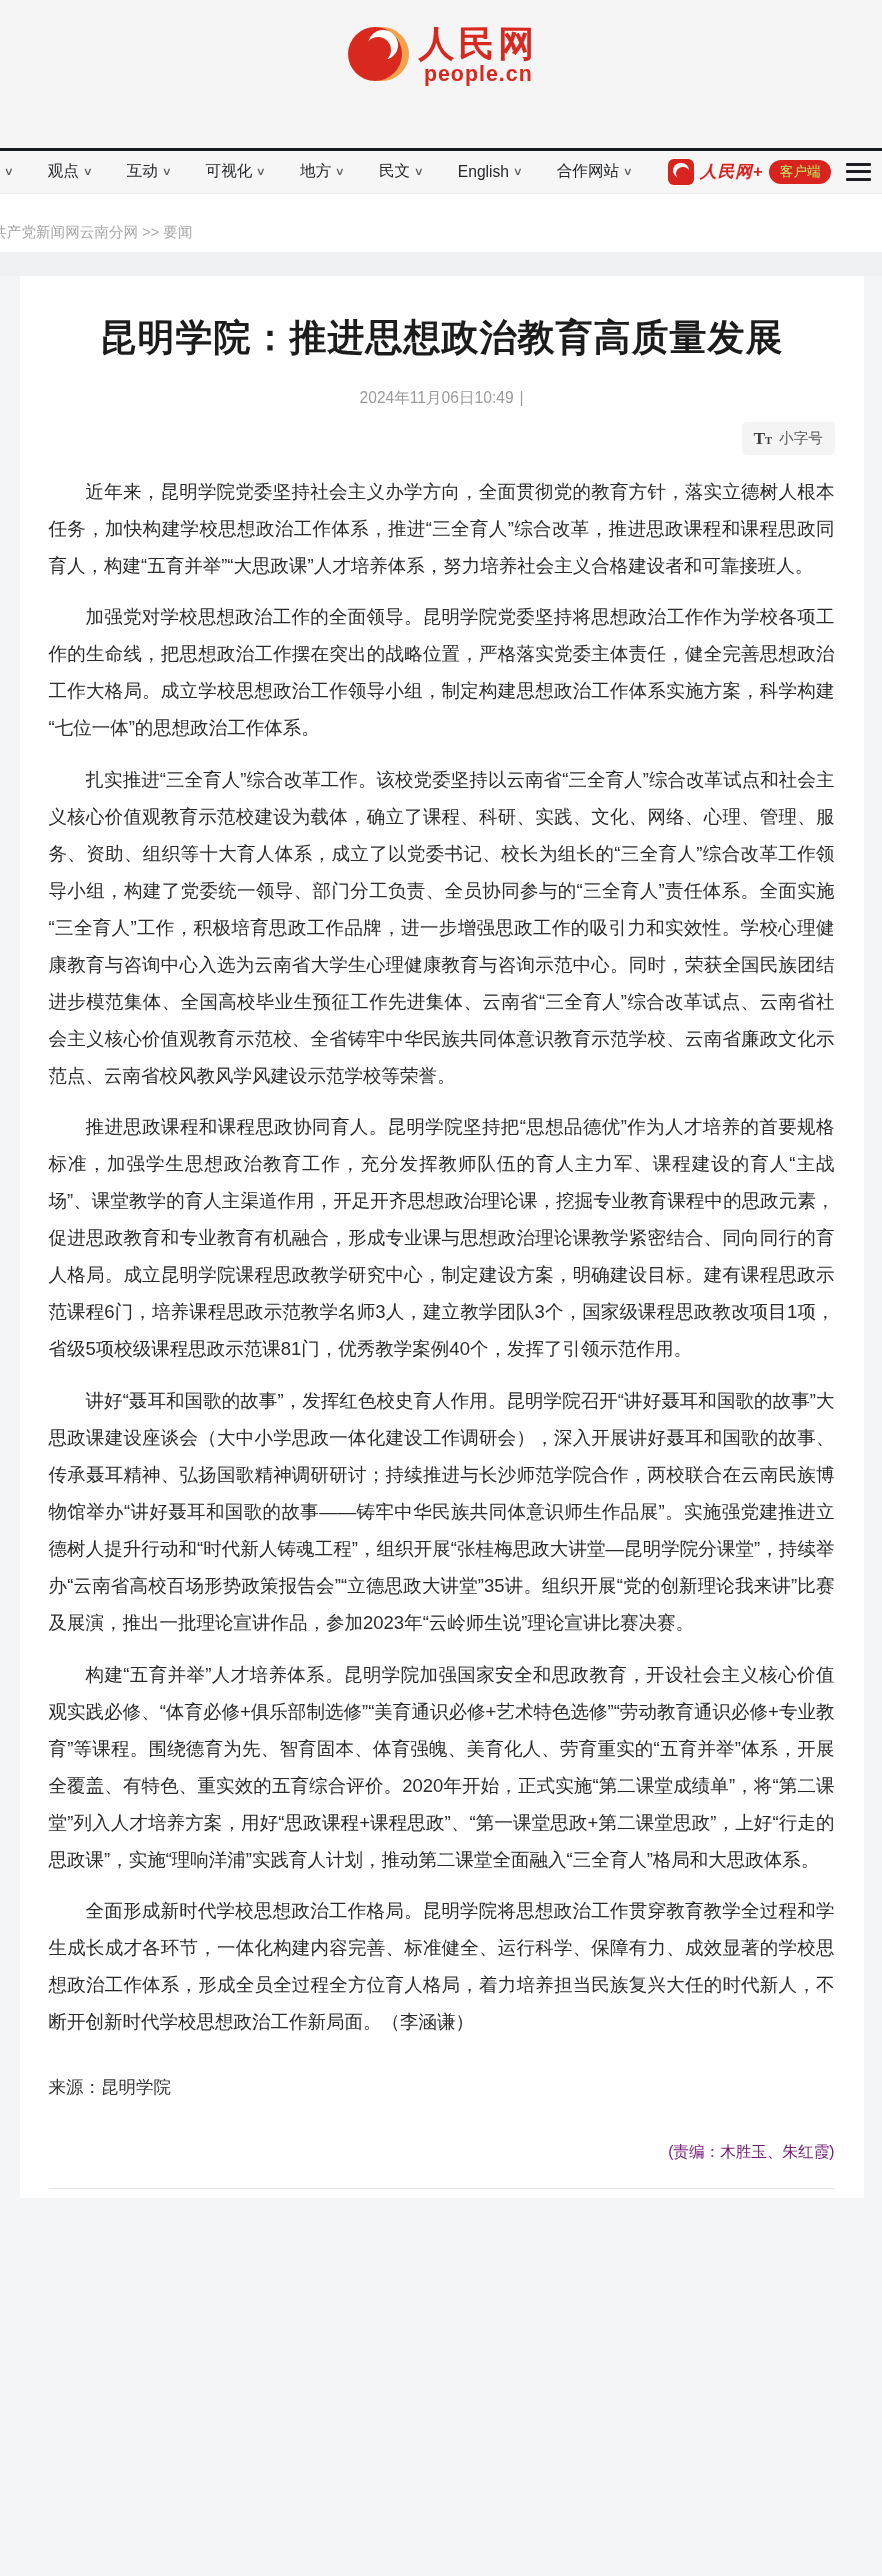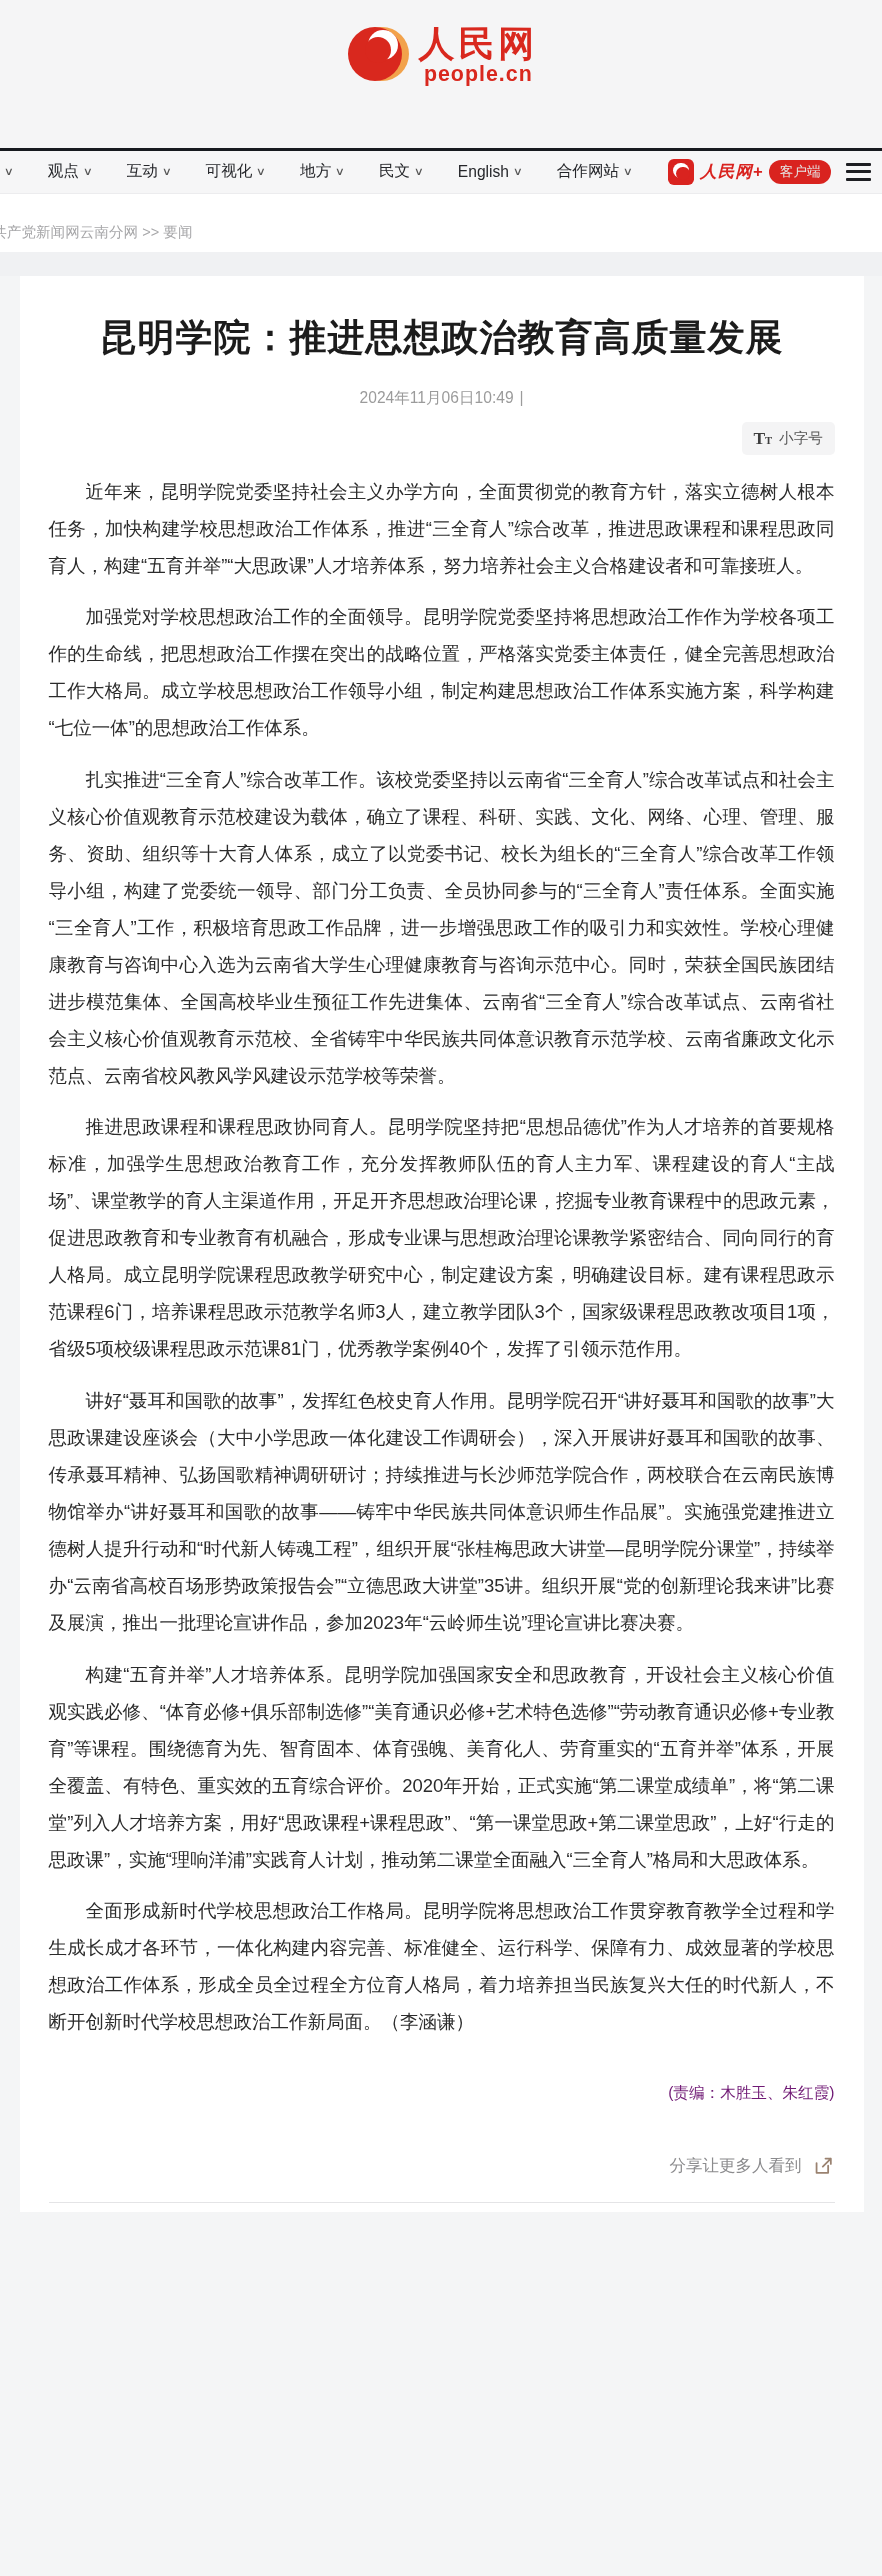--- a/index.html
+++ b/index.html
@@ -20,21 +20,21 @@
   .main-nav { height:43px; background:#f6f6f7; border-bottom:1px solid #ececee; display:flex; align-items:center; justify-content:space-between; padding-right:11.7px; }
   .nav-items { display:flex; align-items:center; gap:35px; overflow:hidden; white-space:nowrap; }
   .nav-item { display:flex; align-items:center; gap:4.9px; font-size:15.6px; color:#25262a; cursor:pointer; }
   .nav-item .chev { font-size:10.7px; color:#555; transform:scaleX(1.3); }
   .nav-right { display:flex; align-items:center; gap:15px; flex:0 0 auto; }
   .app-badge { display:flex; align-items:center; gap:5.8px; cursor:pointer; }
   .app-logo { width:26px; height:26px; background:#d9231f; border-radius:5.8px; position:relative; overflow:hidden; }
   .app-logo::before { content:""; position:absolute; width:15.6px; height:15.6px; border-radius:50%; background:#fff; left:4.9px; top:3.9px; }
   .app-logo::after  { content:""; position:absolute; width:13.6px; height:13.6px; border-radius:50%; background:#d9231f; left:7.8px; top:7.8px; }
   .app-brand { color:#d9231f; font-size:16.5px; font-weight:bold; font-style:italic; letter-spacing:1px; }
-  .app-pill { background:#d9231f; color:#e5e5e5; font-size:13.6px; padding:2.9px 10.7px; border-radius:12.7px; }
+  .app-pill { background:#d9231f; color:#bef264; font-size:13.6px; padding:2.9px 10.7px; border-radius:12.7px; }
   .hamburger { width:25px; display:flex; flex-direction:column; gap:4.9px; cursor:pointer; }
   .hamburger span { display:block; height:2.9px; background:#1d1e22; border-radius:1px; }
 
   
   .breadcrumb-bar { background:#ffffff; height:58px; display:flex; align-items:flex-end; padding:0 0 9.7px 0; overflow:hidden; }
   .breadcrumb { color:#a7a7a9; font-size:14.6px; margin-left:-7.8px; white-space:nowrap; }
   .gray-gap { height:24px; background:#f0f1f3; }
 
   
   .card { background:#ffffff; margin:0 19.5px; padding:25px 29px 5.8px 29px; }
@@ -167,28 +167,22 @@
 
         <p>推进思政课程和课程思政协同育人。昆明学院坚持把“思想品德优”作为人才培养的首要规格标准，加强学生思想政治教育工作，充分发挥教师队伍的育人主力军、课程建设的育人“主战场”、课堂教学的育人主渠道作用，开足开齐思想政治理论课，挖掘专业教育课程中的思政元素，促进思政教育和专业教育有机融合，形成专业课与思想政治理论课教学紧密结合、同向同行的育人格局。成立昆明学院课程思政教学研究中心，制定建设方案，明确建设目标。建有课程思政示范课程6门，培养课程思政示范教学名师3人，建立教学团队3个，国家级课程思政教改项目1项，省级5项校级课程思政示范课81门，优秀教学案例40个，发挥了引领示范作用。</p>
 
         <p>讲好“聂耳和国歌的故事”，发挥红色校史育人作用。昆明学院召开“讲好聂耳和国歌的故事”大思政课建设座谈会（大中小学思政一体化建设工作调研会），深入开展讲好聂耳和国歌的故事、传承聂耳精神、弘扬国歌精神调研研讨；持续推进与长沙师范学院合作，两校联合在云南民族博物馆举办“讲好聂耳和国歌的故事——铸牢中华民族共同体意识师生作品展”。实施强党建推进立德树人提升行动和“时代新人铸魂工程”，组织开展“张桂梅思政大讲堂—昆明学院分课堂”，持续举办“云南省高校百场形势政策报告会”“立德思政大讲堂”35讲。组织开展“党的创新理论我来讲”比赛及展演，推出一批理论宣讲作品，参加2023年“云岭师生说”理论宣讲比赛决赛。</p>
 
         <p>构建“五育并举”人才培养体系。昆明学院加强国家安全和思政教育，开设社会主义核心价值观实践必修、“体育必修+俱乐部制选修”“美育通识必修+艺术特色选修”“劳动教育通识必修+专业教育”等课程。围绕德育为先、智育固本、体育强魄、美育化人、劳育重实的“五育并举”体系，开展全覆盖、有特色、重实效的五育综合评价。2020年开始，正式实施“第二课堂成绩单”，将“第二课堂”列入人才培养方案，用好“思政课程+课程思政”、“第一课堂思政+第二课堂思政”，上好“行走的思政课”，实施“理响洋浦”实践育人计划，推动第二课堂全面融入“三全育人”格局和大思政体系。</p>
 
         <p>全面形成新时代学校思想政治工作格局。昆明学院将思想政治工作贯穿教育教学全过程和学生成长成才各环节，一体化构建内容完善、标准健全、运行科学、保障有力、成效显著的学校思想政治工作体系，形成全员全过程全方位育人格局，着力培养担当民族复兴大任的时代新人，不断开创新时代学校思想政治工作新局面。（李涵谦）</p>
       </div>
 
+    <p class="source-line">来源：昆明学院</p>
 
     <div class="editors">(责编：木胜玉、朱红霞)</div>
 
-    <div class="share-row">
-      <span>分享让更多人看到</span>
-      <svg width="21.4" height="21.4" viewBox="0 0 24 24">
-        <path d="M4 9 v11 h13 v-8" fill="none" stroke="#9a8270" stroke-width="2" stroke-linecap="round" stroke-linejoin="round"></path>
-        <path d="M11 13 L20 4 M14 4 h6 v6" fill="none" stroke="#9a8270" stroke-width="2" stroke-linecap="round" stroke-linejoin="round"></path>
-      </svg>
-    </div>
 
     <div class="bottom-divider"></div>
   </main>
 
 </div>
 
 
 </body></html>

